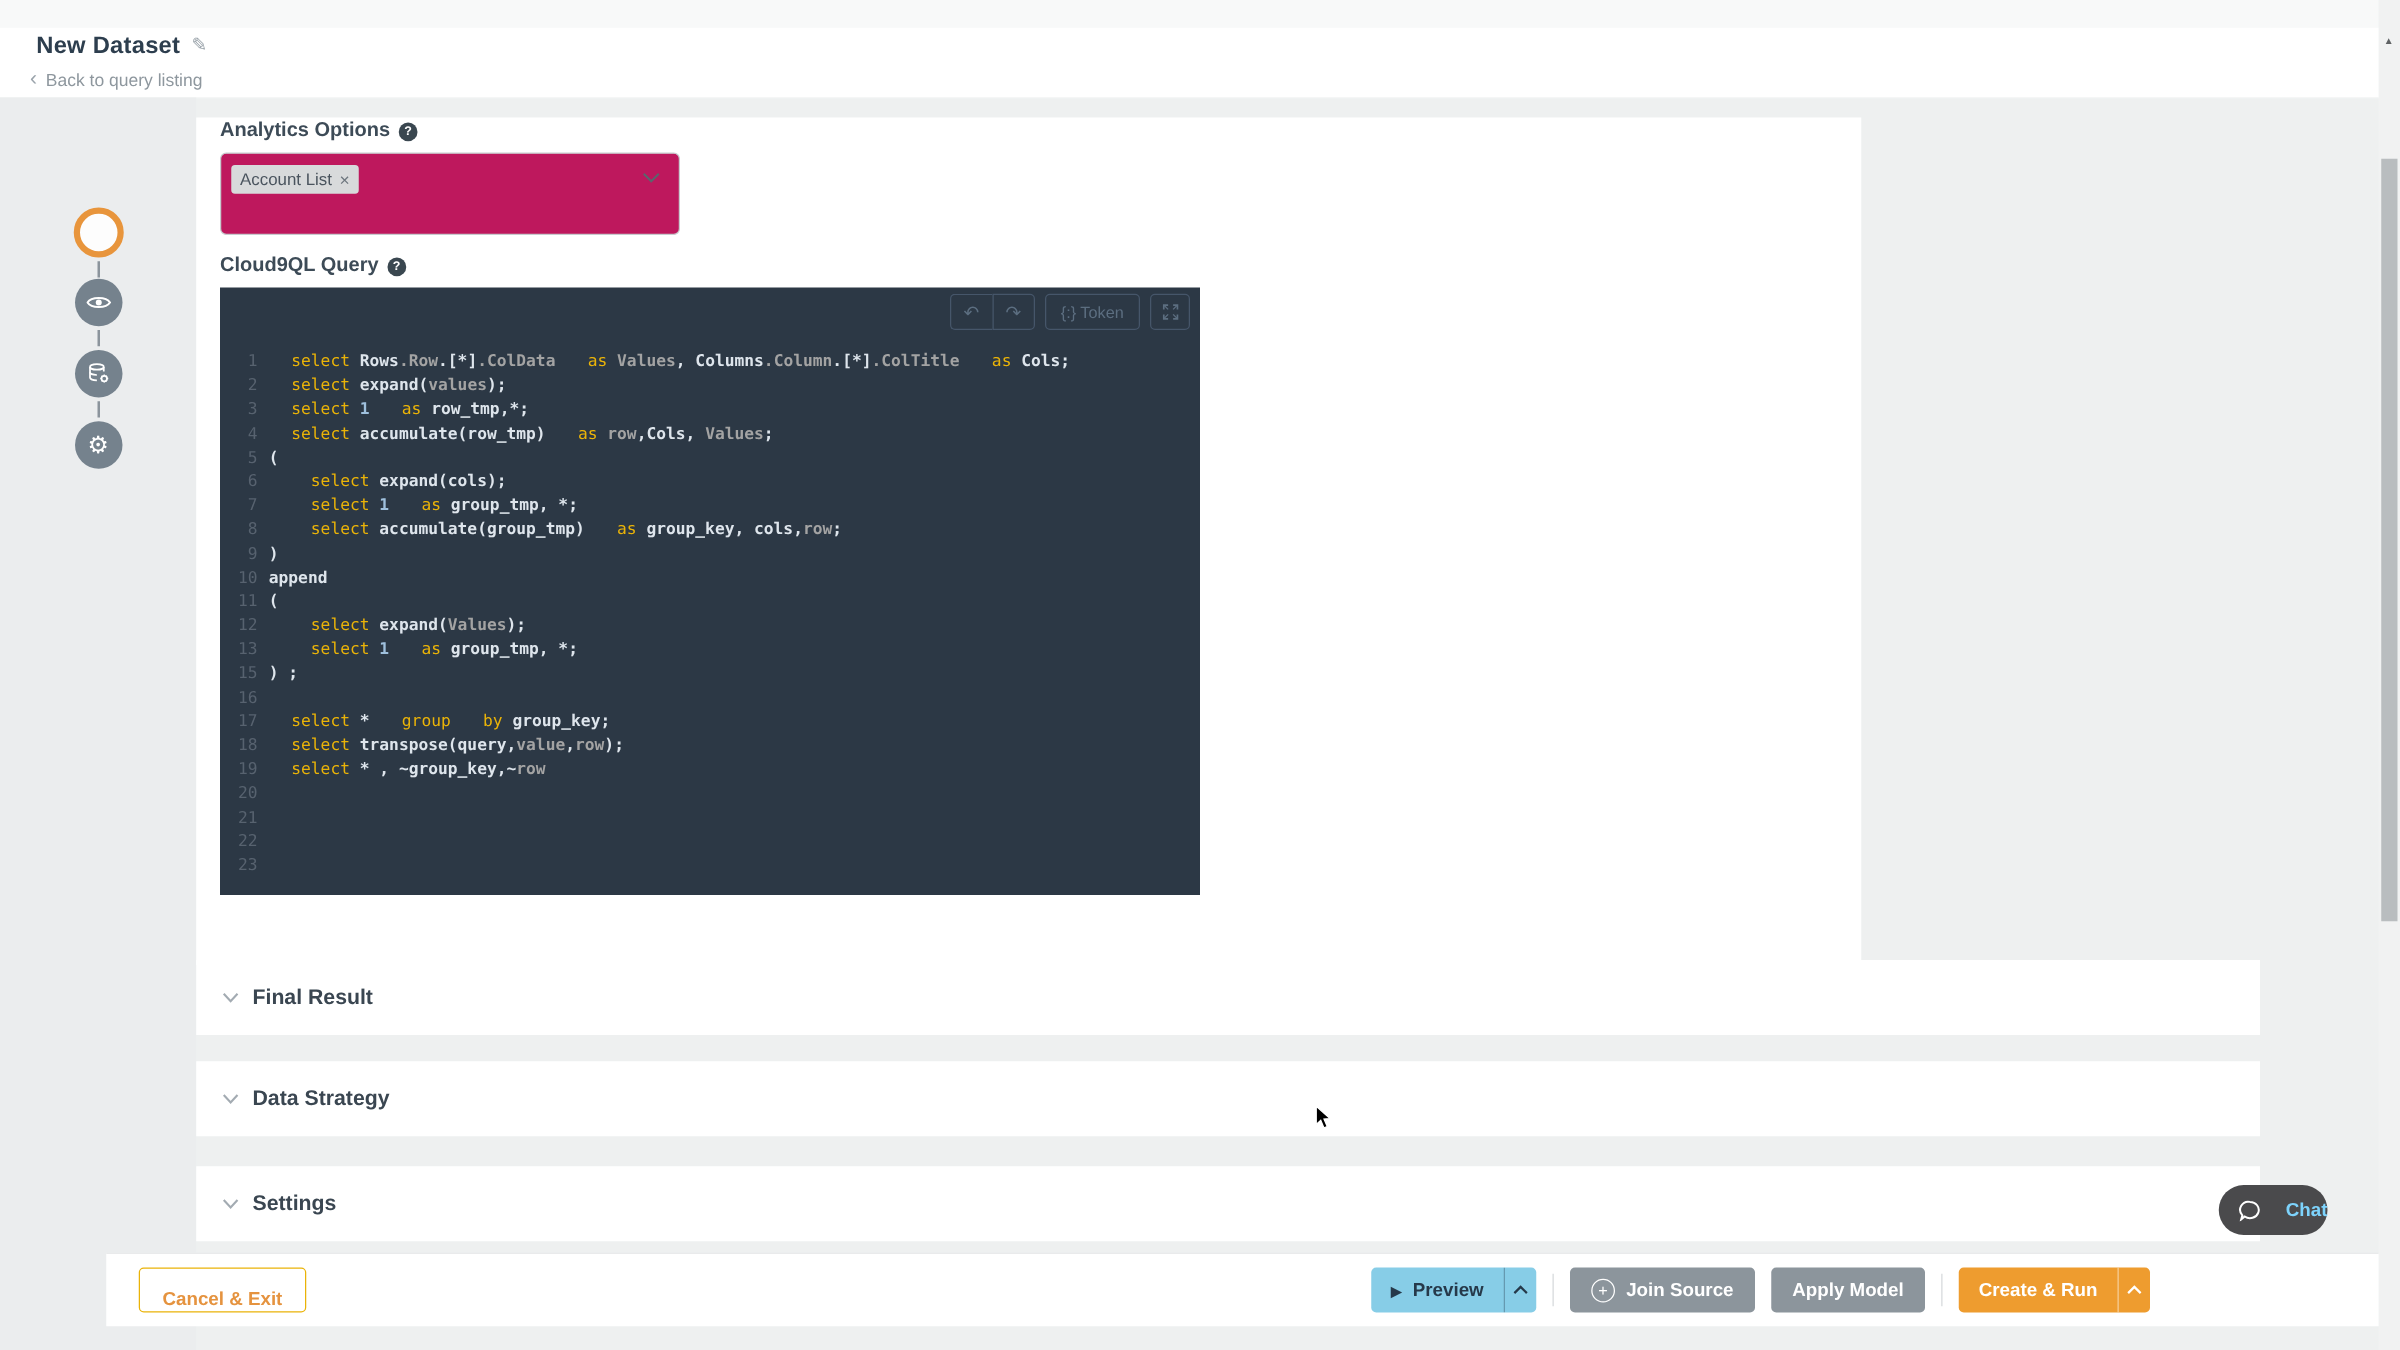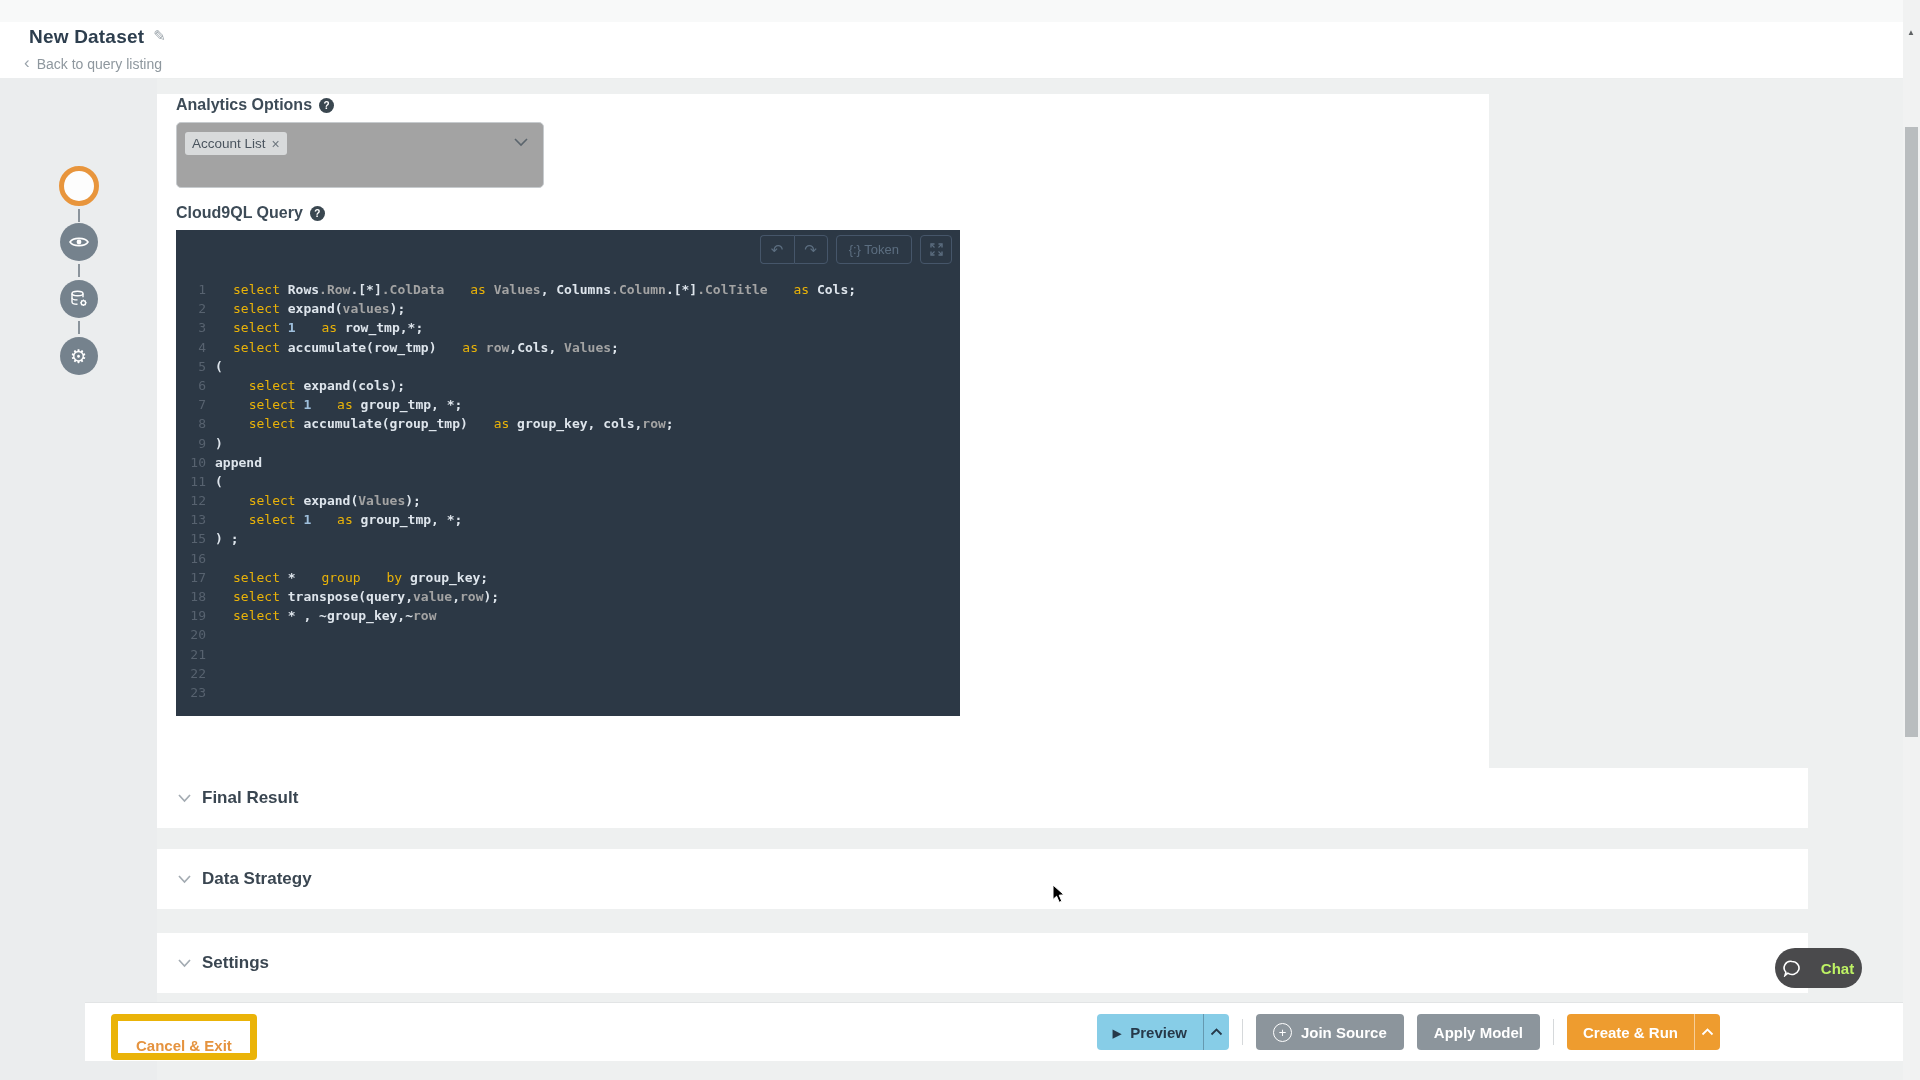--- a/index.html
+++ b/index.html
@@ -24,21 +24,21 @@
   .connector{position:absolute;left:50%;transform:translateX(-50%);width:2px;background:#8b949c;}
   .gear-glyph{font-size:19px;line-height:1;color:#fff;font-family:"DejaVu Sans",sans-serif;}
 
   
   .main-card{position:absolute;left:157px;top:94px;width:1332px;height:678px;background:#ffffff;}
   .field-label{display:flex;align-items:center;gap:7px;font-size:16px;font-weight:bold;color:#3d4b57;}
   .help-icon{width:15px;height:15px;border-radius:50%;background:#3a4750;color:#fff;font-size:10px;font-weight:bold;
     display:inline-flex;align-items:center;justify-content:center;cursor:pointer;}
   .lbl-analytics{position:absolute;left:19px;top:2px;}
   .multiselect{position:absolute;left:19px;top:28px;width:366px;height:64px;border:1px solid #c7cbce;border-radius:5px;
-    background:#a3a3a3;cursor:pointer;}
+    background:#be185d;cursor:pointer;}
   .tag{position:absolute;left:8px;top:9px;background:#d8dadb;border-radius:3px;padding:4px 7px;display:flex;align-items:center;
     font-size:13.5px;color:#4a545e;}
   .tag-close{margin-left:6px;color:#6d767e;font-size:14px;cursor:pointer;line-height:1;}
   .ms-chev{position:absolute;right:14px;top:14px;}
   .lbl-query{position:absolute;left:19px;top:110px;}
 
   
   .editor{position:absolute;left:19px;top:136px;width:784px;height:486px;background:#2c3845;overflow:hidden;}
   .ed-toolbar{position:absolute;top:5px;right:8px;display:flex;align-items:center;z-index:3;}
   .ed-btn{box-sizing:border-box;height:29px;border:1px solid #46566a;background:transparent;color:#5c6e80;
@@ -59,40 +59,40 @@
   .tk-num{color:#9fc0dd;font-weight:bold;}
 
   
   .section-card{position:absolute;left:157px;width:1651px;height:60px;background:#fff;display:flex;align-items:center;cursor:pointer;}
   .section-card .chev{margin-left:20px;}
   .section-title{margin-left:10px;font-size:17px;font-weight:bold;color:#3a4651;}
 
   
   .footer-bar{position:absolute;left:85px;right:17px;top:1002px;height:58px;background:#fff;border-top:1px solid #e2e4e5;}
   .btn{border:none;font-family:"Liberation Sans",sans-serif;font-size:15px;font-weight:bold;cursor:pointer;}
-  .btn-cancel{position:absolute;left:26px;top:11px;height:36px;padding:16px 18px;background:#fff;border:7px solid #eab308;
+  .btn-cancel{position:absolute;left:26px;top:11px;height:36px;padding:16px 18px;background:#fff;border:1px solid #eab308;
     border-radius:4px;color:#e5933f;}
   .footer-right{position:absolute;right:183px;top:11px;height:36px;display:flex;align-items:center;gap:13px;}
   .split{display:flex;height:36px;border-radius:4px;overflow:hidden;}
   .split-main{display:flex;align-items:center;gap:9px;padding:0 16px;height:100%;border:none;cursor:pointer;
     font-family:"Liberation Sans",sans-serif;font-size:15px;font-weight:bold;}
   .split-arrow{width:26px;height:100%;border:none;cursor:pointer;display:flex;align-items:center;justify-content:center;
     border-left:1px solid rgba(255,255,255,.5);background:transparent;}
   .split.blue{background:#87cde7;color:#26394a;}
   .split.blue .split-arrow{border-left-color:rgba(38,57,74,.35);}
   .split.orange{background:#ee9c2f;color:#fff;}
   .play-icon{font-size:11px;transform:translateY(0.5px);}
   .btn-gray{height:36px;padding:0 17px;background:#8c959c;border-radius:4px;color:#fff;display:flex;align-items:center;gap:9px;}
   .plus-circle{width:17px;height:17px;border:1.5px solid #fff;border-radius:50%;display:inline-flex;align-items:center;
     justify-content:center;font-size:13px;font-weight:normal;line-height:1;}
   .vdiv{width:1px;height:26px;background:#d6d9db;}
 
   
   .chat-pill{position:absolute;right:58px;top:948px;width:87px;height:40px;border-radius:20px;background:#4a4a4c;
-    display:flex;align-items:center;justify-content:center;gap:20px;color:#bef264;font-size:15px;font-weight:bold;cursor:pointer;}
+    display:flex;align-items:center;justify-content:flex-end;gap:20px;color:#7dd3fc;font-size:15px;font-weight:bold;cursor:pointer;}
 
   
   .scrollbar{position:absolute;right:0;top:0;width:17px;height:1080px;background:#f1f2f2;cursor:pointer;}
   .scroll-up{position:absolute;left:4px;top:28px;font-size:8px;color:#5f6264;}
   .scroll-thumb{position:absolute;left:2px;width:13px;top:127px;height:610px;background:#b9bdbf;cursor:pointer;}
 
   .cursor{position:absolute;left:1052px;top:884px;z-index:9;}
   svg{display:block;}
 </style>
 </head>

